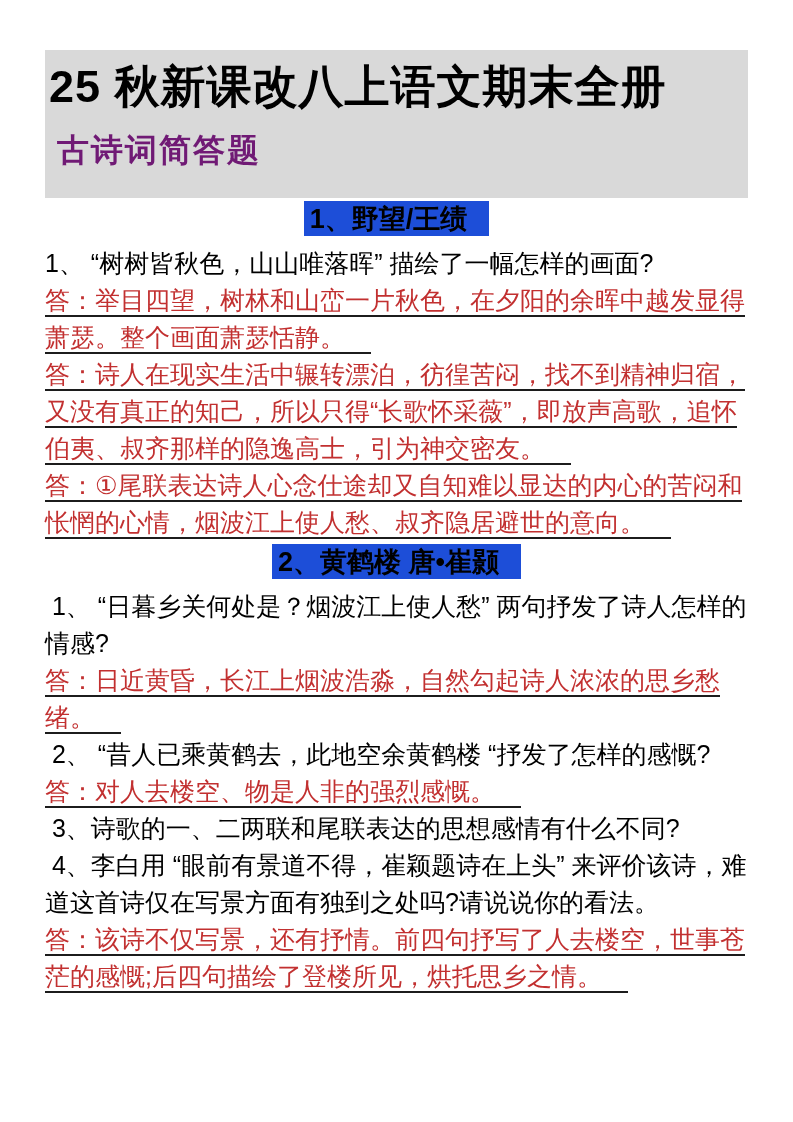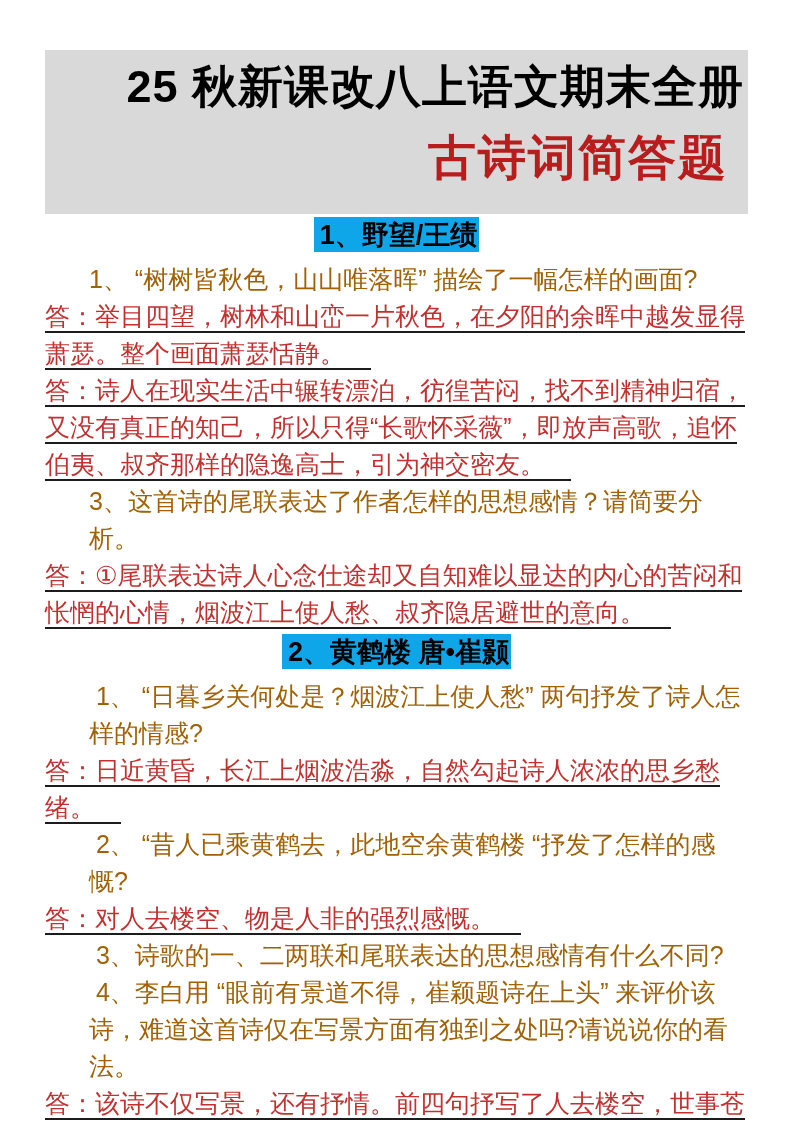--- a/index.html
+++ b/index.html
@@ -13,64 +13,63 @@
     width: 793px;
     height: 1122px;
     background: #ffffff;
     overflow: hidden;
     box-sizing: border-box;
     padding: 50px 45px 0 45px;
     color: #1a1a1a;
   }
   .banner {
     background: #d9d9d9;
-    text-align: right;
+    text-align: left;
     padding: 8px 4px 14px 4px;
     margin-bottom: 2px;
   }
   .banner .title {
     margin: 0;
     font-size: 45px;
     line-height: 58px;
     font-weight: 700;
     color: #000000;
     letter-spacing: 1px;
     white-space: nowrap;
   }
   .banner .subtitle {
-    margin: 16px;
-    font-size: 48px;
+    margin: 8px;
+    font-size: 32px;
     line-height: 52px;
     font-weight: 700;
-    color: #b91c1c;
+    color: #701a75;
     letter-spacing: 2px;
     white-space: nowrap;
   }
   .section-heading {
     text-align: center;
     margin: 3px 0 4px 0;
     line-height: 36px;
   }
   .section-heading mark {
-    background: #0ea5e9;
+    background: #1d4ed8;
     color: #000000;
     font-weight: 700;
     font-size: 27px;
-    padding: 3px 2px 2px 6px;
+    padding: 3px 22px 2px 6px;
     text-align: center;
   }
   p.question, p.answer {
     margin: 0;
     font-size: 25px;
     line-height: 37px;
     white-space: pre-wrap;
   }
   p.question {
-    color: #a16207;
-    margin-left: 44px;
+    color: #000000;
   }
   p.answer {
     color: #c23030;
   }
   p.answer .u {
     border-bottom: 2px solid #1c1c1c;
     padding-right: 26px;
     padding-bottom: 1px;
     text-align: right;
   }
@@ -87,21 +86,20 @@
 
   <div class="section-heading">
     <mark>1、野望/王绩</mark>
   </div>
 
   <p class="question">1、 “树树皆秋色，山山唯落晖” 描绘了一幅怎样的画面?</p>
   <p class="answer"><span class="u">答：举目四望，树林和山峦一片秋色，在夕阳的余晖中越发显得萧瑟。整个画面萧瑟恬静。</span></p>
 
   <p class="answer"><span class="u">答：诗人在现实生活中辗转漂泊，彷徨苦闷，找不到精神归宿，又没有真正的知己，所以只得“长歌怀采薇”，即放声高歌，追怀伯夷、叔齐那样的隐逸高士，引为神交密友。</span></p>
 
-  <p class="question">3、这首诗的尾联表达了作者怎样的思想感情？请简要分析。</p>
   <p class="answer"><span class="u">答：①尾联表达诗人心念仕途却又自知难以显达的内心的苦闷和怅惘的心情，烟波江上使人愁、叔齐隐居避世的意向。</span></p>
 
   <div class="section-heading">
     <mark>2、黄鹤楼 唐•崔颢</mark>
   </div>
 
   <p class="question"> 1、 “日暮乡关何处是？烟波江上使人愁” 两句抒发了诗人怎样的情感?</p>
   <p class="answer"><span class="u">答：日近黄昏，长江上烟波浩淼，自然勾起诗人浓浓的思乡愁绪。</span></p>
 
   <p class="question"> 2、 “昔人已乘黄鹤去，此地空余黄鹤楼 “抒发了怎样的感慨?</p>

